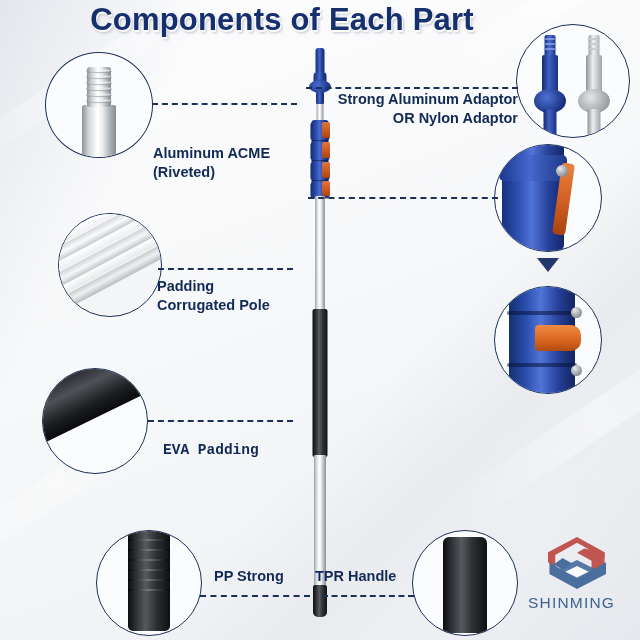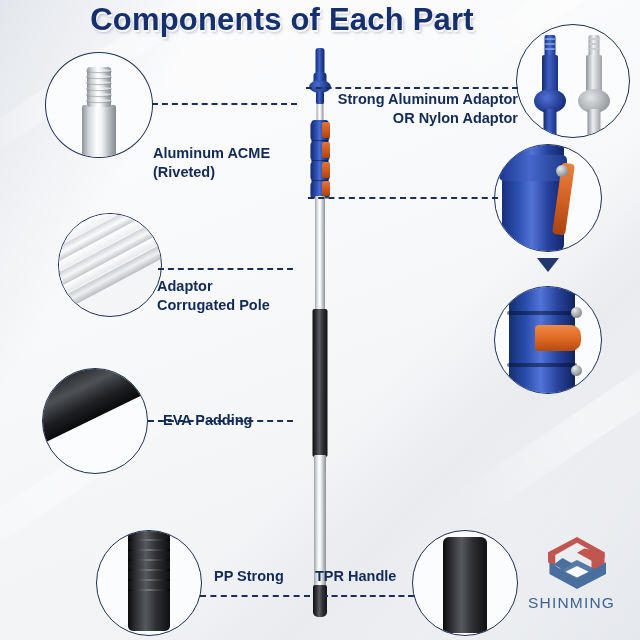--- a/index.html
+++ b/index.html
@@ -177,29 +177,29 @@
 
   <div class="circle" style="left:58px;top:213px;width:102px;height:102px;background:#f4f5f7;">
     <div class="corr-stripe" style="left:-20px;top:96px;width:190px;height:13px;background:linear-gradient(180deg,#c8cbcf,#eef0f2 45%,#b9bcc0);"></div>
     <div class="corr-stripe" style="left:-20px;top:84px;width:190px;height:9px;background:linear-gradient(180deg,#ffffff,#e6e8ea);"></div>
     <div class="corr-stripe" style="left:-20px;top:70px;width:190px;height:13px;background:linear-gradient(180deg,#cfd2d6,#f6f7f8 50%,#c2c5c9);"></div>
     <div class="corr-stripe" style="left:-20px;top:58px;width:190px;height:9px;background:linear-gradient(180deg,#ffffff,#eceef0);"></div>
     <div class="corr-stripe" style="left:-20px;top:44px;width:190px;height:13px;background:linear-gradient(180deg,#d4d7db,#fafbfb 50%,#c7cacd);"></div>
     <div class="corr-stripe" style="left:-20px;top:32px;width:190px;height:9px;background:linear-gradient(180deg,#ffffff,#f0f1f3);"></div>
   </div>
   <div class="dash" style="left:158px;top:268px;width:135px;"></div>
-  <div class="label" style="left:157px;top:277px;width:170px;">Adaptor
+  <div class="label" style="left:157px;top:277px;width:170px;">Padding
 Corrugated Pole</div>
 
   <div class="circle" style="left:42px;top:368px;width:104px;height:104px;">
     <div style="position:absolute;left:-24px;top:8px;width:170px;height:74px;transform:rotate(-26deg);transform-origin:left center;
                 background:linear-gradient(180deg,#0c0c0e 0%,#27292d 30%,#4e5156 55%,#1d1f22 80%,#0a0a0c 100%);"></div>
   </div>
   <div class="dash" style="left:148px;top:420px;width:145px;"></div>
-  <div class="label" style="left:163px;top:411px;width:150px;">EVA Padding</div>
+  <div class="label" style="left:163px;top:441px;width:150px;font-family:Liberation Mono, monospace;">EVA Padding</div>
 
   <div class="circle" style="left:96px;top:530px;width:104px;height:104px;">
     <div class="grip" style="top:-4px;width:42px;height:104px;">
       <div class="rib" style="top:12px;"></div>
       <div class="rib" style="top:22px;"></div>
       <div class="rib" style="top:32px;"></div>
       <div class="rib" style="top:42px;"></div>
       <div class="rib" style="top:52px;"></div>
       <div class="rib" style="top:62px;"></div>
     </div>

